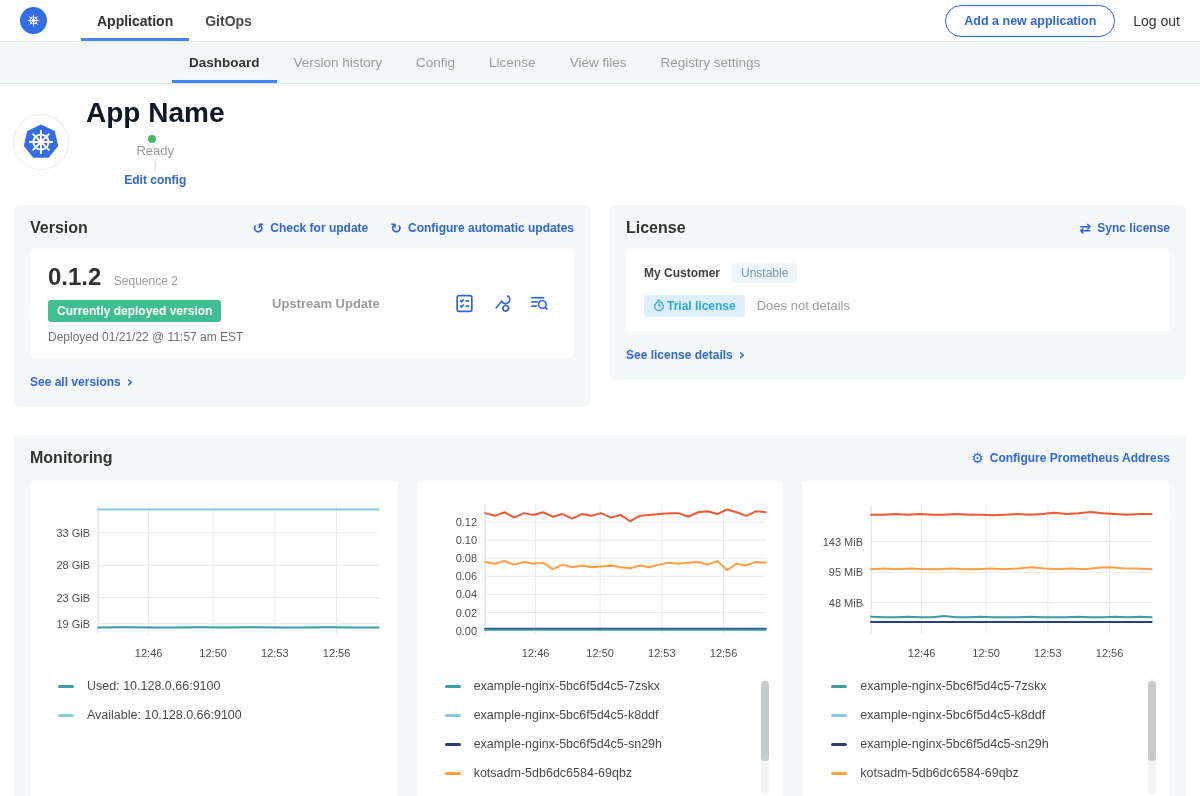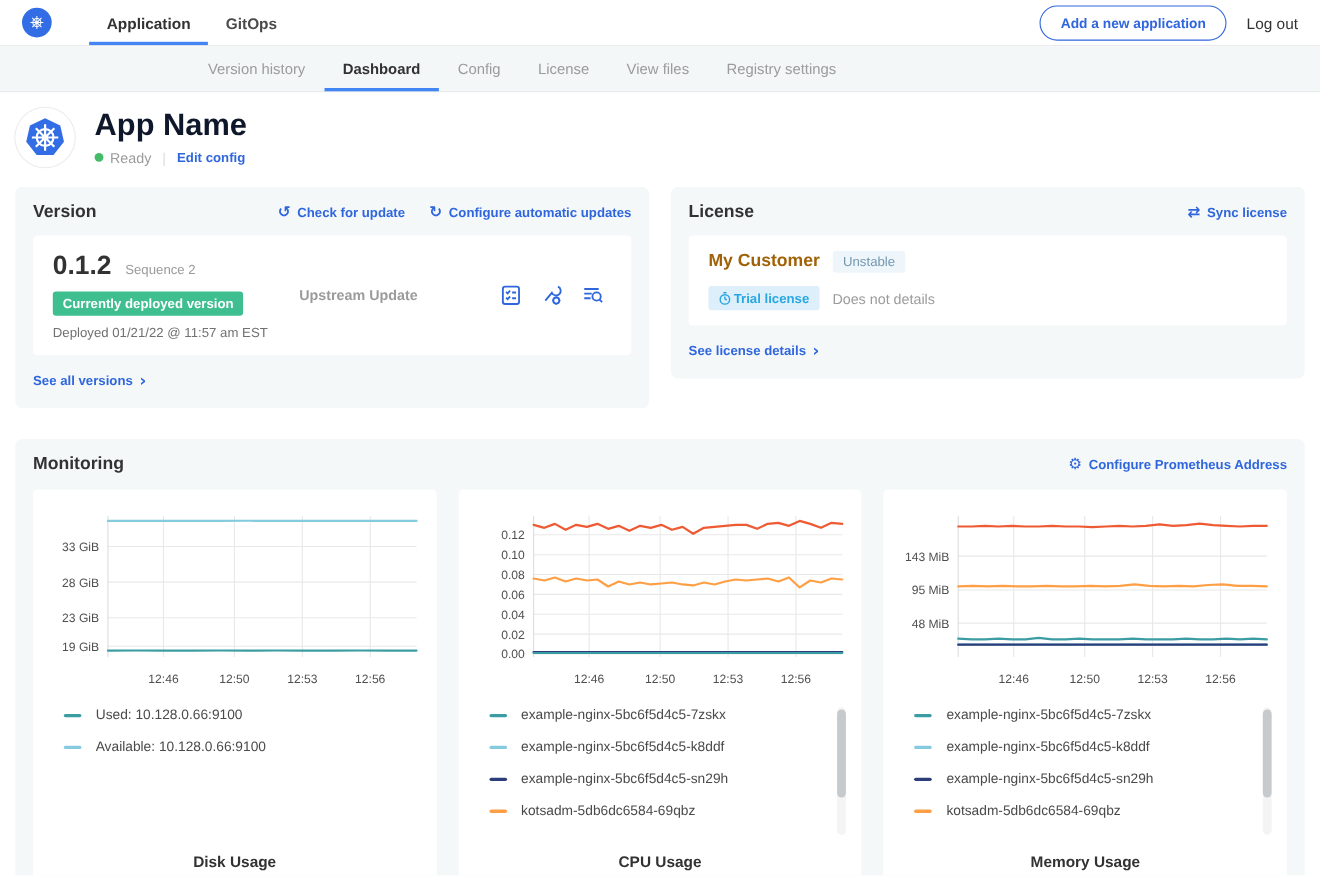--- a/index.html
+++ b/index.html
@@ -20,21 +20,21 @@
 
   
   .subnav { height:42px; background:#f4f7f8; border-bottom:1px solid #e4e7e9; display:flex; align-items:stretch; padding-left:172px; }
   .sub-tab { display:flex; align-items:center; padding:0 17px; font-size:13.5px; color:#9b9b9b; cursor:pointer; border-bottom:3px solid transparent; border-top:3px solid transparent; }
   .sub-tab.active { color:#323232; font-weight:700; border-bottom-color:#4285f4; }
 
   
   .hero { display:flex; align-items:center; padding:14px 0 10px 14px; background:#fff; }
   .app-avatar { width:54px; height:54px; border-radius:50%; background:#fff; box-shadow:0 0 0 1px #ececec; display:flex; align-items:center; justify-content:center; margin-right:18px; }
   .app-title { font-size:28px; font-weight:700; color:#0f172a; line-height:1.1; }
-  .app-status-row { display:flex; align-items:center; margin-top:6px; font-size:13px; }
+  .app-status-row { display:flex; align-items:center; margin-top:6px; font-size:13px;flex-direction:column; }
   .dot { width:8px; height:8px; border-radius:50%; background:#44bb66; margin-right:6px; }
   .status-text { color:#9b9b9b; }
   .vsep { color:#dcdcdc; margin:0 10px; }
   .blue-link { color:#3066dd; font-weight:700; font-size:12px; cursor:pointer; text-decoration:none; display:inline-flex; align-items:center; gap:6px; }
 
   
   .cards-row { display:flex; gap:20px; margin:8px 14px 0 14px; align-items:flex-start; }
   .panel { background:#f4f8f9; border-radius:6px; padding:14px 16px 16px 16px; }
   .panel-version { flex:1; }
   .panel-license { flex:1; }
@@ -46,21 +46,21 @@
   .ver-left { min-width:220px; }
   .ver-number { font-size:24px; font-weight:700; color:#323232; display:inline; }
   .ver-seq { font-size:12px; color:#9b9b9b; margin-left:8px; }
   .green-badge { display:inline-block; background:#3fbf90; color:#fff; font-size:12px; font-weight:700; padding:4px 9px; border-radius:3px; margin:9px 0 8px 0; }
   .deployed { font-size:12px; color:#717171; }
   .ver-source { flex:1; font-size:13px; font-weight:600; color:#9b9b9b; padding-left:4px; }
   .ver-icons { display:flex; gap:16px; align-items:center; margin-right:6px; }
   .ver-icons svg { cursor:pointer; }
   .see-link { margin-top:14px; }
   .lic-row1 { display:flex; align-items:center; }
-  .customer { font-size:16px; font-weight:700; color:#a16207; }
+  .customer { font-size:12px; font-weight:700; color:#404040; }
   .badge-unstable { margin-left:12px; background:#eef6fc; color:#7398ae; font-size:12px; padding:3px 9px; border-radius:3px; }
   .lic-row2 { display:flex; align-items:center; margin-top:12px; }
   .badge-trial { background:#ddeffb; color:#2aa7e2; font-size:12px; font-weight:700; padding:4px 9px; border-radius:3px; display:inline-flex; align-items:center; gap:2px; }
   .expiry { margin-left:12px; font-size:13px; color:#9b9b9b; }
 
   
   .monitoring { margin:28px 14px 0 14px; background:#f4f8f9; border-radius:6px; padding:14px 16px 16px 16px; }
   .charts-row { display:flex; gap:20px; margin-top:14px; }
   .chart-card { flex:1; background:#fff; border-radius:4px; padding:14px 10px 10px 10px; display:flex; flex-direction:column; }
   .chart-svg { width:100%; height:auto; display:block; }
@@ -97,22 +97,22 @@
   </div>
   <div class="top-tab active">Application</div>
   <div class="top-tab inactive">GitOps</div>
   <div class="topbar-right">
     <button class="pill-btn">Add a new application</button>
     <span class="logout">Log out</span>
   </div>
 </div>
 
 <div class="subnav">
+  <div class="sub-tab active">Dashboard</div>
   <div class="sub-tab">Version history</div>
-  <div class="sub-tab active">Dashboard</div>
   <div class="sub-tab">Config</div>
   <div class="sub-tab">License</div>
   <div class="sub-tab">View files</div>
   <div class="sub-tab">Registry settings</div>
 </div>
 
 <div class="hero">
   <div class="app-avatar">
     <svg width="40" height="42" viewBox="0 0 100 104">
       <polygon points="50,8 84.4,24.6 92.9,61.8 69.1,91.6 30.9,91.6 7.1,61.8 15.6,24.6" fill="#326de6"></polygon>

